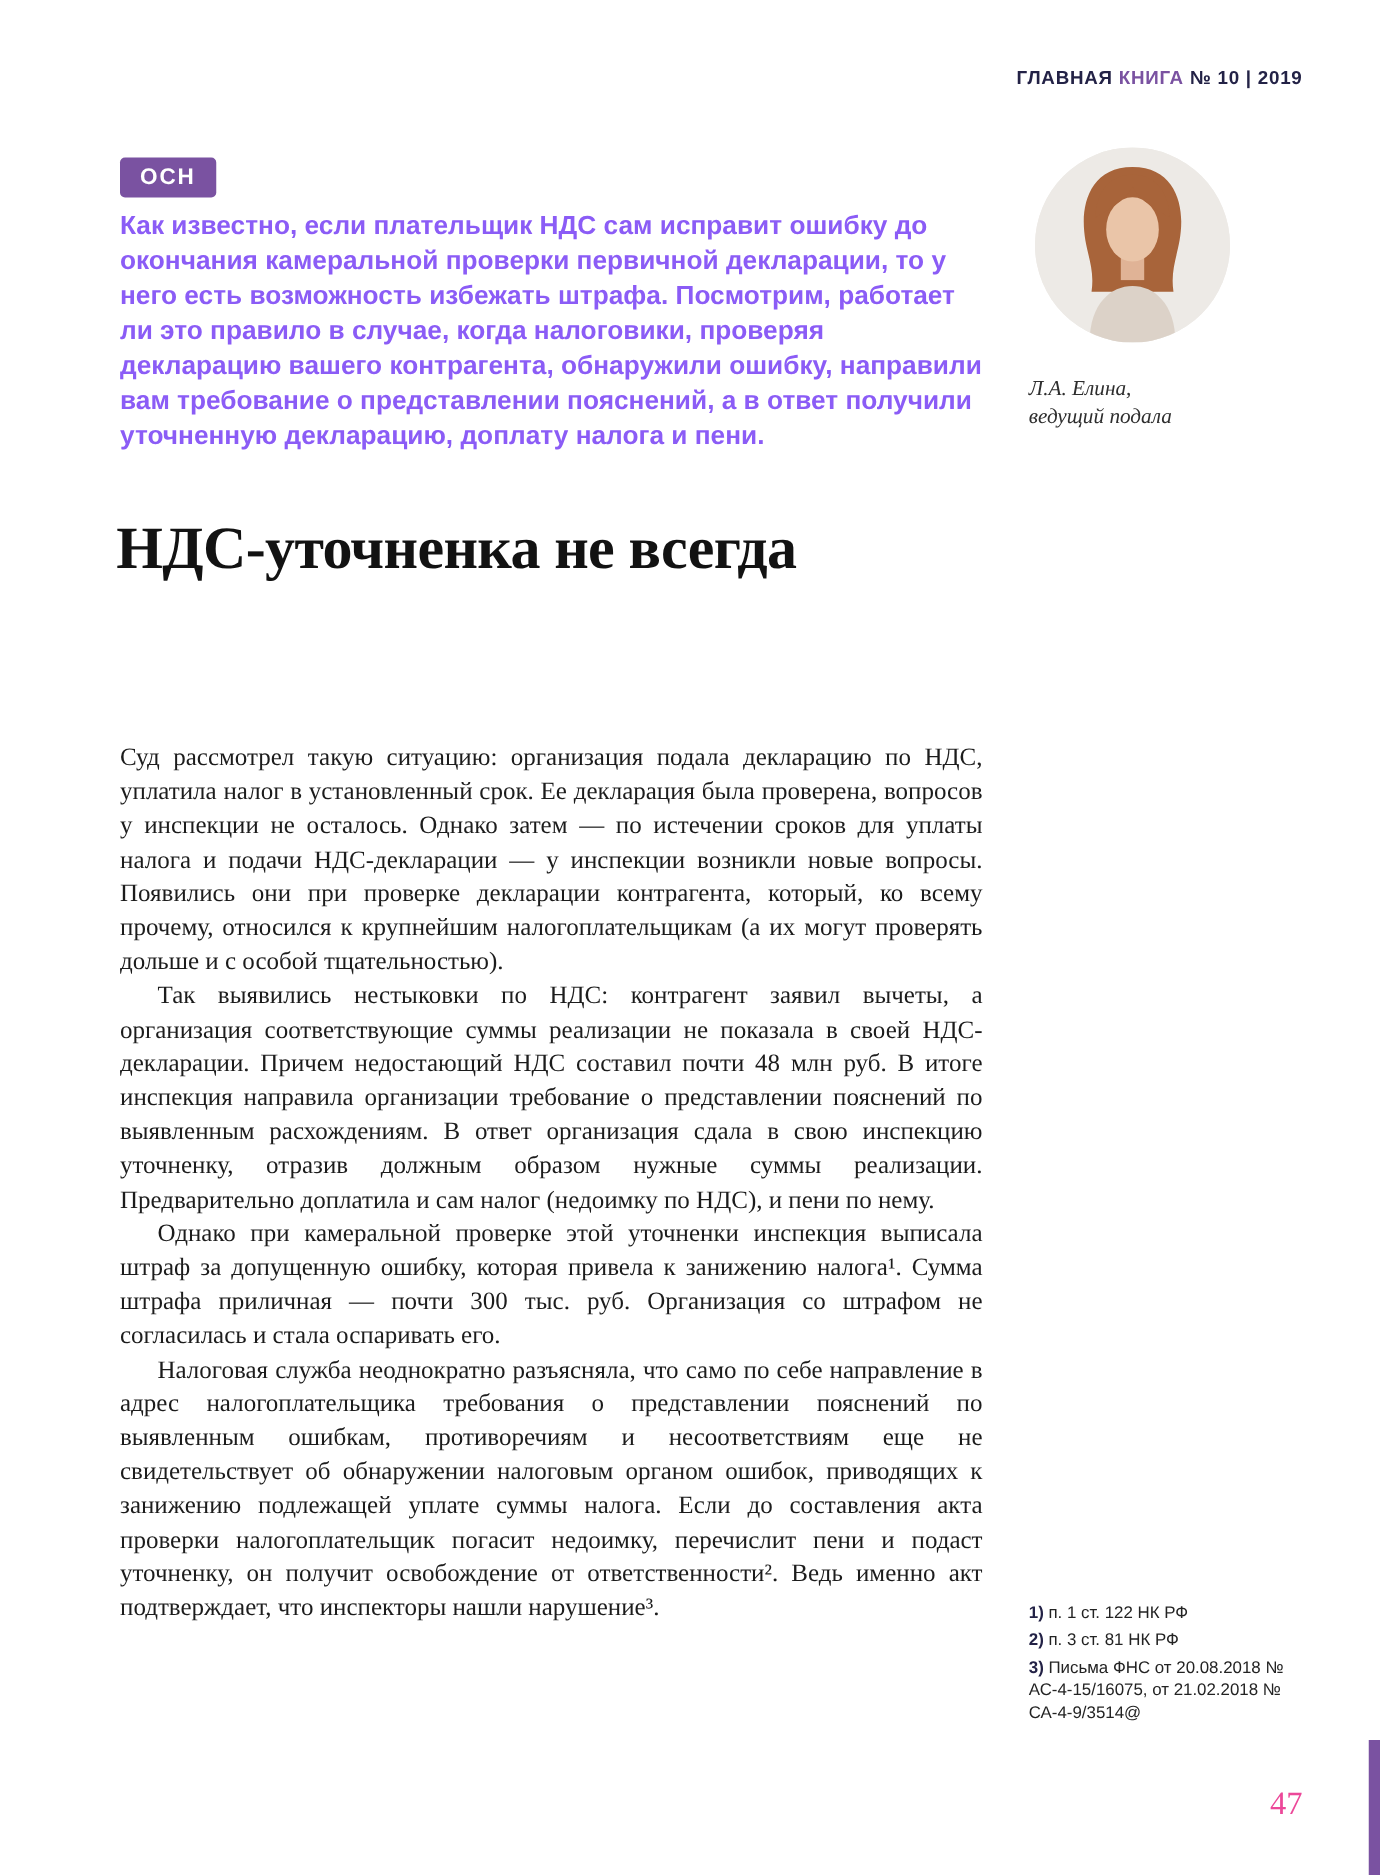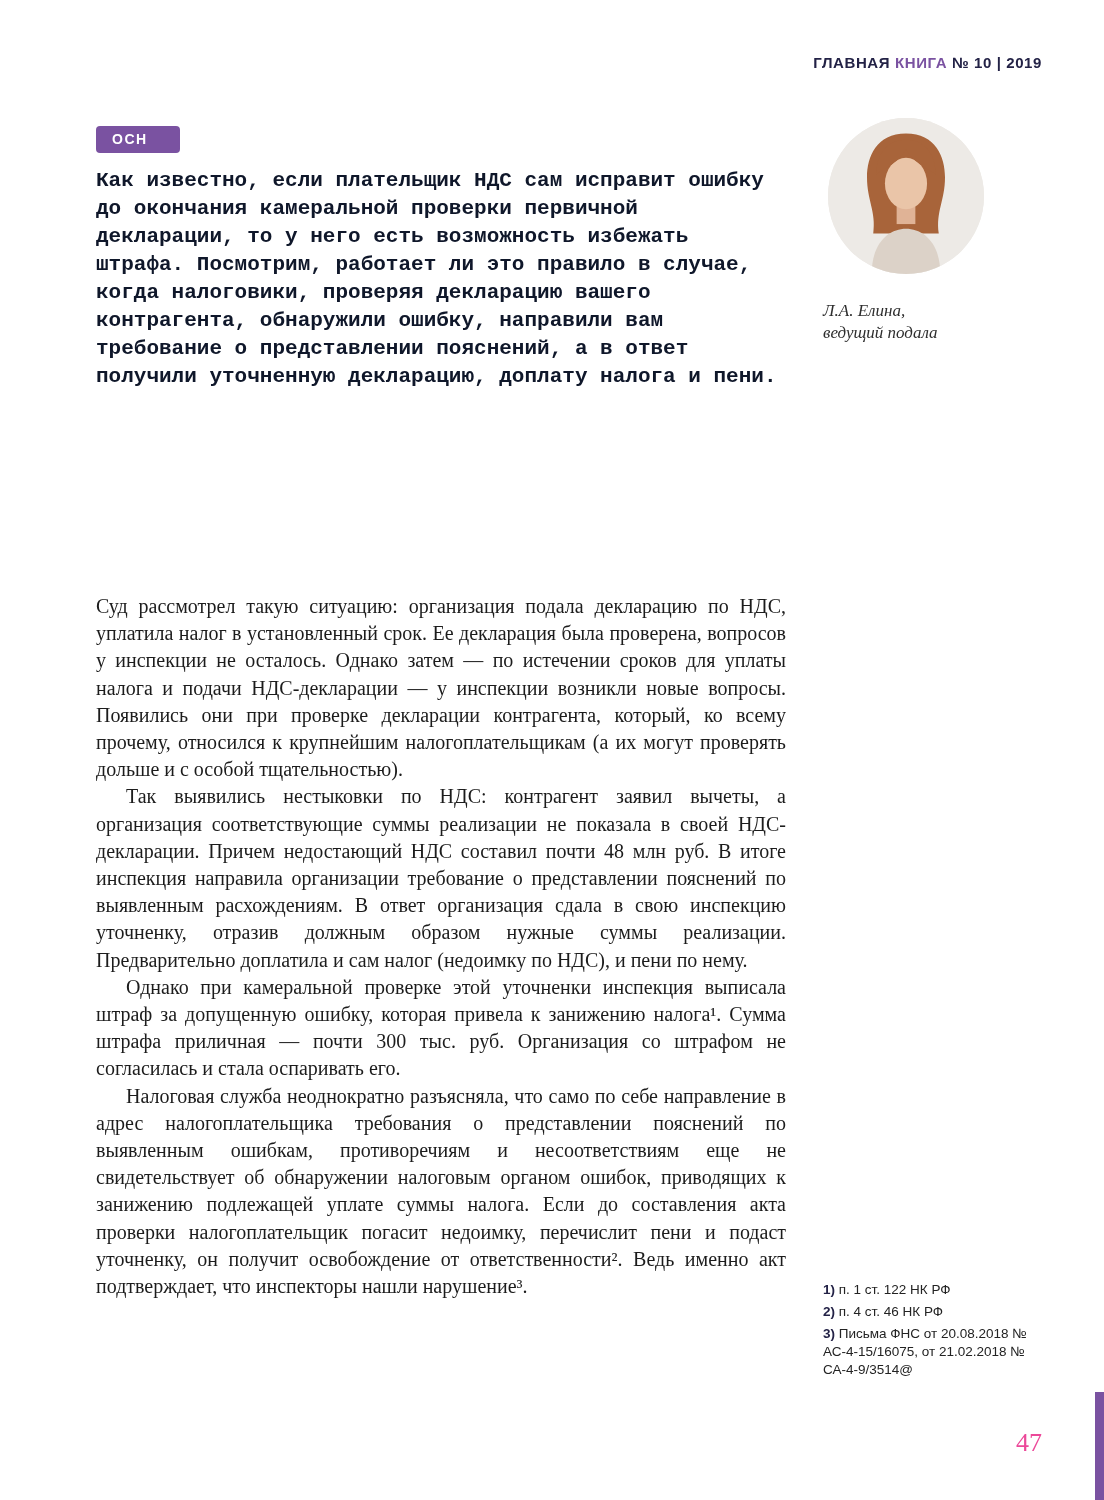--- a/index.html
+++ b/index.html
@@ -30,37 +30,37 @@
 
   
   .badge {
     position: absolute;
     left: 96px;
     top: 126px;
     background: #7a52a1;
     color: #ffffff;
     font-family: "Liberation Sans", sans-serif;
     font-weight: bold;
-    font-size: 14px;
+    font-size: 18px;
     letter-spacing: 1.5px;
-    padding: 5px 32px 6px 16px;
+    padding: 5px 16px 6px 16px;
     border-radius: 4px;
   }
 
   
   .lead {
     position: absolute;
     left: 96px;
     top: 167px;
     width: 692px;
-    font-family: Liberation Mono, monospace;
+    font-family: Liberation Sans, sans-serif;
     font-weight: bold;
     font-size: 21px;
     line-height: 28px;
-    color: #0f172a;
+    color: #8b5cf6;
     text-align: left;
   }
 
   
   .author-photo {
     position: absolute;
     left: 828px;
     top: 118px;
     width: 156px;
     height: 156px;
@@ -166,37 +166,38 @@
       <path d="M28 100 C28 80 39 71 50 71 C61 71 72 80 72 100 Z" fill="#dcd2c8"></path>
     </svg>
   </div>
 
   <div class="author-caption">
     <span>Л.А. Елина,</span><br>
     <span>ведущий подала</span>
   </div>
 
   <h1 class="headline">
+    <span class="hl">НДС-уточненка не всегда</span>
   </h1>
 
   <div class="body-text">
     <p>Суд рассмотрел такую ситуацию: организация подала декларацию по НДС, уплатила налог в установленный срок. Ее декларация была проверена, вопросов у инспекции не осталось. Однако затем — по истечении сроков для уплаты налога и подачи НДС-декларации — у инспекции возникли новые вопросы. Появились они при проверке декларации контрагента, который, ко всему прочему, относился к крупнейшим налогоплательщикам (а их могут проверять дольше и с особой тщательностью).</p>
     <p>Так выявились нестыковки по НДС: контрагент заявил вычеты, а организация соответствующие суммы реализации не показала в своей НДС-декларации. Причем недостающий НДС составил почти 48 млн руб. В итоге инспекция направила организации требование о представлении пояснений по выявленным расхождениям. В ответ организация сдала в свою инспекцию уточненку, отразив должным образом нужные суммы реализации. Предварительно доплатила и сам налог (недоимку по НДС), и пени по нему.</p>
     <p>Однако при камеральной проверке этой уточненки инспекция выписала штраф за допущенную ошибку, которая привела к занижению налога¹. Сумма штрафа приличная — почти 300 тыс. руб. Организация со штрафом не согласилась и стала оспаривать его.</p>
     <p>Налоговая служба неоднократно разъясняла, что само по себе направление в адрес налогоплательщика требования о представлении пояснений по выявленным ошибкам, противоречиям и несоответствиям еще не свидетельствует об обнаружении налоговым органом ошибок, приводящих к занижению подлежащей уплате суммы налога. Если до составления акта проверки налогоплательщик погасит недоимку, перечислит пени и подаст уточненку, он получит освобождение от ответственности². Ведь именно акт подтверждает, что инспекторы нашли нарушение³.</p>
   </div>
 
   <div class="footnotes">
     <div class="footnote">
       <span class="fn-num">1)</span>
       <span class="fn-text">п. 1 ст. 122 НК РФ</span>
     </div>
     <div class="footnote">
       <span class="fn-num">2)</span>
-      <span class="fn-text">п. 4 ст. 46 НК РФ</span>
+      <span class="fn-text">п. 3 ст. 81 НК РФ</span>
     </div>
     <div class="footnote">
       <span class="fn-num">3)</span>
       <span class="fn-text">Письма ФНС от 20.08.2018 № АС-4-15/16075, от 21.02.2018 № СА-4-9/3514@</span>
     </div>
   </div>
 
   <div class="page-number">47</div>
 
   <div class="edge-bar"></div>

